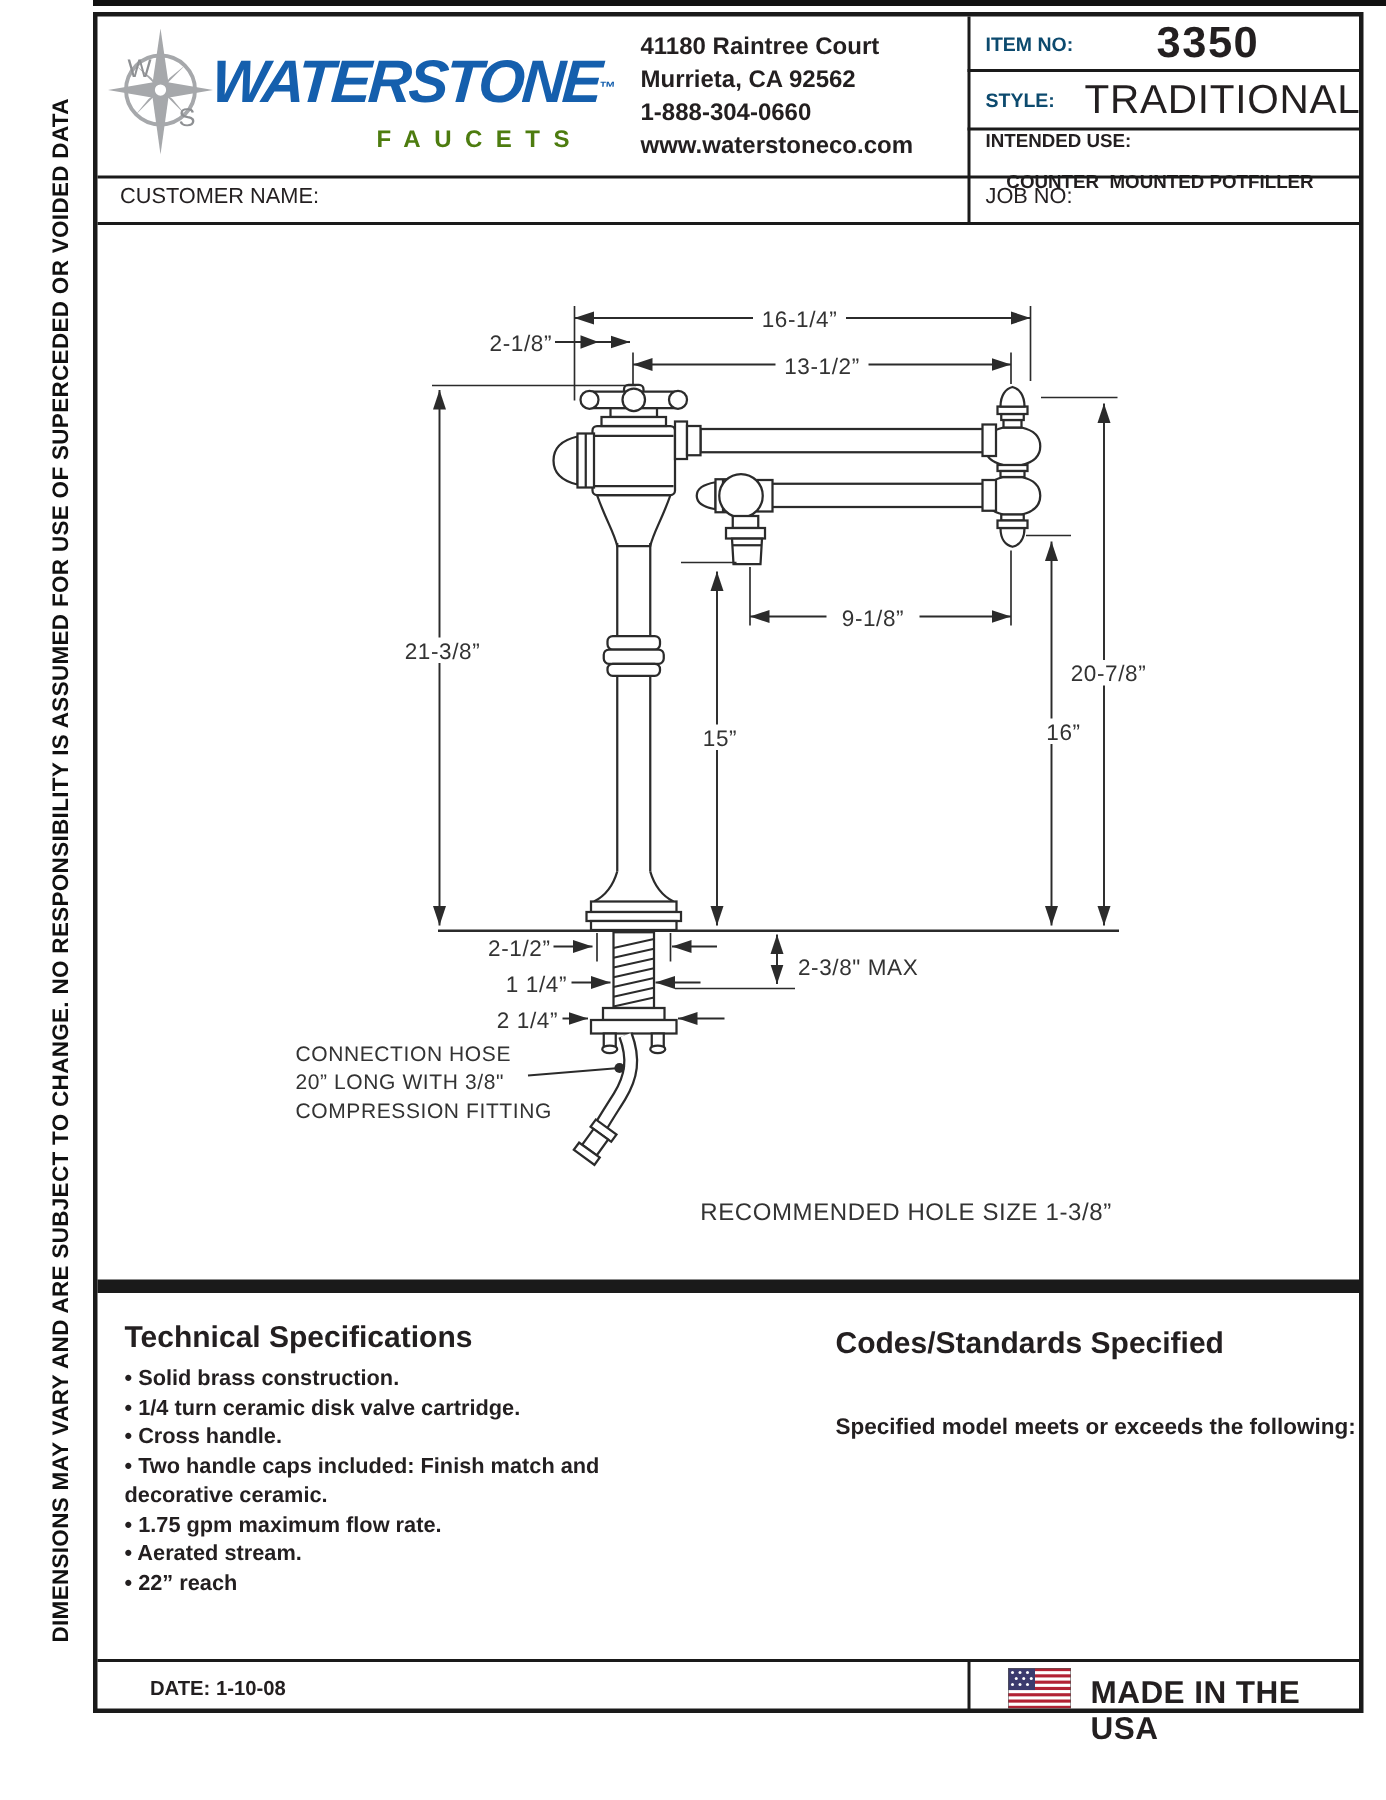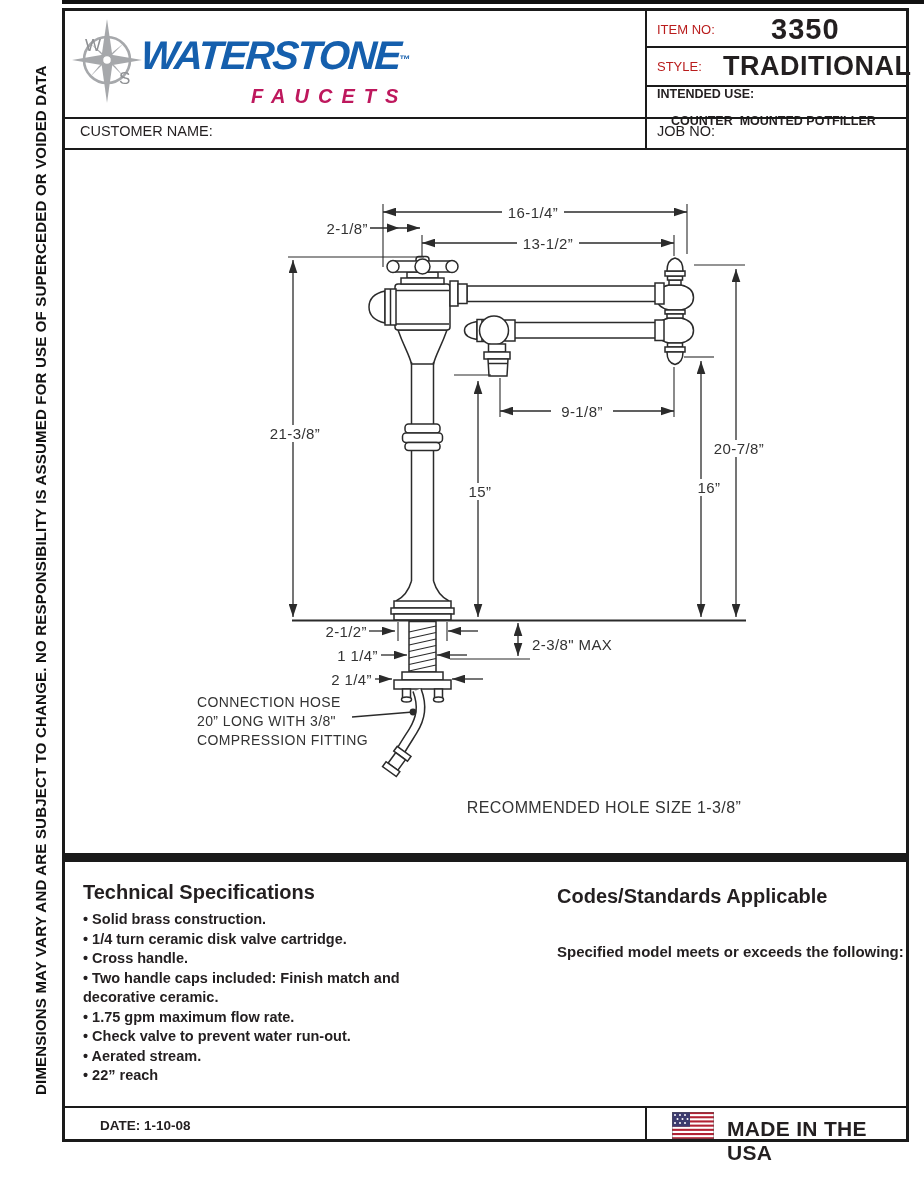--- a/index.html
+++ b/index.html
@@ -25,27 +25,27 @@
   .hline{left:0;width:841px;height:2px;background:#1a1a1a;}
   .vline{width:2px;background:#1a1a1a;}
   
   .brand-word{
     left:76px;top:22px;
     font-size:40px;font-weight:bold;font-style:italic;letter-spacing:-2px;
     color:#155fad;white-space:nowrap;transform:skewX(-4deg);
   }
   .brand-tm{font-size:11px;font-style:normal;letter-spacing:0;vertical-align:6px;}
   .brand-sub{
-    left:186px;top:74px;font-size:20px;font-weight:bold;font-style:italic;
-    letter-spacing:9px;color:#be185d;white-space:nowrap;
+    left:186px;top:74px;font-size:16px;font-weight:bold;
+    letter-spacing:9px;color:#4d7c0f;white-space:nowrap;
   }
   .address{left:362px;top:10px;font-size:16px;font-weight:bold;line-height:22px;color:#231f20;}
-  .small-label{font-size:13px;font-weight:normal;color:#b91c1c;}
+  .small-label{font-size:13px;font-weight:bold;color:#0c4a6e;}
   .item-no-value{left:662px;top:2px;font-size:29px;font-weight:bold;letter-spacing:1px;margin-left:44px;}
-  .style-value{left:658px;top:40px;font-size:27px;font-weight:bold;letter-spacing:.5px;}
+  .style-value{left:658px;top:40px;font-size:27px;font-weight:normal;letter-spacing:.5px;}
   .intended{left:592px;top:77px;font-size:12.5px;font-weight:bold;line-height:13.5px;white-space:pre-wrap;}
   .row-label{font-size:14.5px;font-weight:normal;}
   
   .specs-heading{font-size:20px;font-weight:bold;}
   .specs-list{font-size:14.5px;font-weight:bold;line-height:19.5px;width:334px;}
   .codes-sub{font-size:15px;font-weight:bold;margin-top:32px;}
   .codes-list div{font-size:17.5px;font-weight:bold;line-height:23px;margin-bottom:13px;}
   
   .footer-date{font-size:13.5px;font-weight:bold;padding-left:20px;}
   .made-usa{font-size:21px;font-weight:bold;letter-spacing:.3px;}
@@ -71,20 +71,26 @@
     </g>
     <circle cx="37" cy="41" r="23" fill="none" stroke="#a6a8ab" stroke-width="2.6"></circle>
     <circle cx="37" cy="41" r="4.5" fill="#ffffff" stroke="#a6a8ab" stroke-width="1.5"></circle>
     <text x="15" y="32" font-family="Liberation Serif, DejaVu Serif, serif" font-size="17" fill="#8e9093">W</text>
     <text x="49" y="65" font-family="Liberation Serif, DejaVu Serif, serif" font-size="17" fill="#8e9093">S</text>
   </svg>
 
   <div class="abs brand-word"><span>WATERSTONE</span><span class="brand-tm">™</span></div>
   <div class="abs brand-sub">FAUCETS</div>
 
+  <div class="abs address">
+    <div>41180 Raintree Court</div>
+    <div>Murrieta, CA 92562</div>
+    <div>1-888-304-0660</div>
+    <div>www.waterstoneco.com</div>
+  </div>
 
   <div class="abs vline" style="left:580px;top:0;height:139px;"></div>
   <div class="abs" style="left:580px;top:35px;width:261px;height:2px;background:#1a1a1a;"></div>
   <div class="abs" style="left:580px;top:74px;width:261px;height:2px;background:#1a1a1a;"></div>
 
   <div class="abs small-label" style="left:592px;top:11px;">ITEM NO:</div>
   <div class="abs item-no-value">3350</div>
 
   <div class="abs small-label" style="left:592px;top:48px;">STYLE:</div>
   <div class="abs style-value">TRADITIONAL</div>
@@ -264,26 +270,25 @@
 
   <div class="abs" style="left:0;top:842px;width:841px;height:9px;background:#1a1a1a;"></div>
 
   <div class="abs specs-heading" style="left:18px;top:870px;">Technical Specifications</div>
   <div class="abs specs-list" style="left:18px;top:899px;">
     <div>• Solid brass construction.</div>
     <div>• 1/4 turn ceramic disk valve cartridge.</div>
     <div>• Cross handle.</div>
     <div>• Two handle caps included: Finish match and decorative ceramic.</div>
     <div>• 1.75 gpm maximum flow rate.</div>
-    <div>• Check valve to prevent water run-out.</div>
     <div>• Aerated stream.</div>
     <div>• 22” reach</div>
   </div>
 
-  <div class="abs specs-heading" style="left:492px;top:874px;">Codes/Standards Applicable</div>
+  <div class="abs specs-heading" style="left:492px;top:874px;">Codes/Standards Specified</div>
   <div class="abs codes-sub" style="left:492px;top:900px;">Specified model meets or exceeds the following:</div>
 
   <div class="abs hline" style="top:1095px;"></div>
   <div class="abs vline" style="left:580px;top:1097px;height:34px;"></div>
 
   <div class="abs footer-date" style="left:15px;top:1107px;">DATE: 1-10-08</div>
 
   <svg class="abs" style="left:607px;top:1101px;" width="42" height="27" viewBox="0 0 42 27">
     <rect x="0" y="0" width="42" height="27" fill="#b22234"></rect>
     <g fill="#ffffff">

